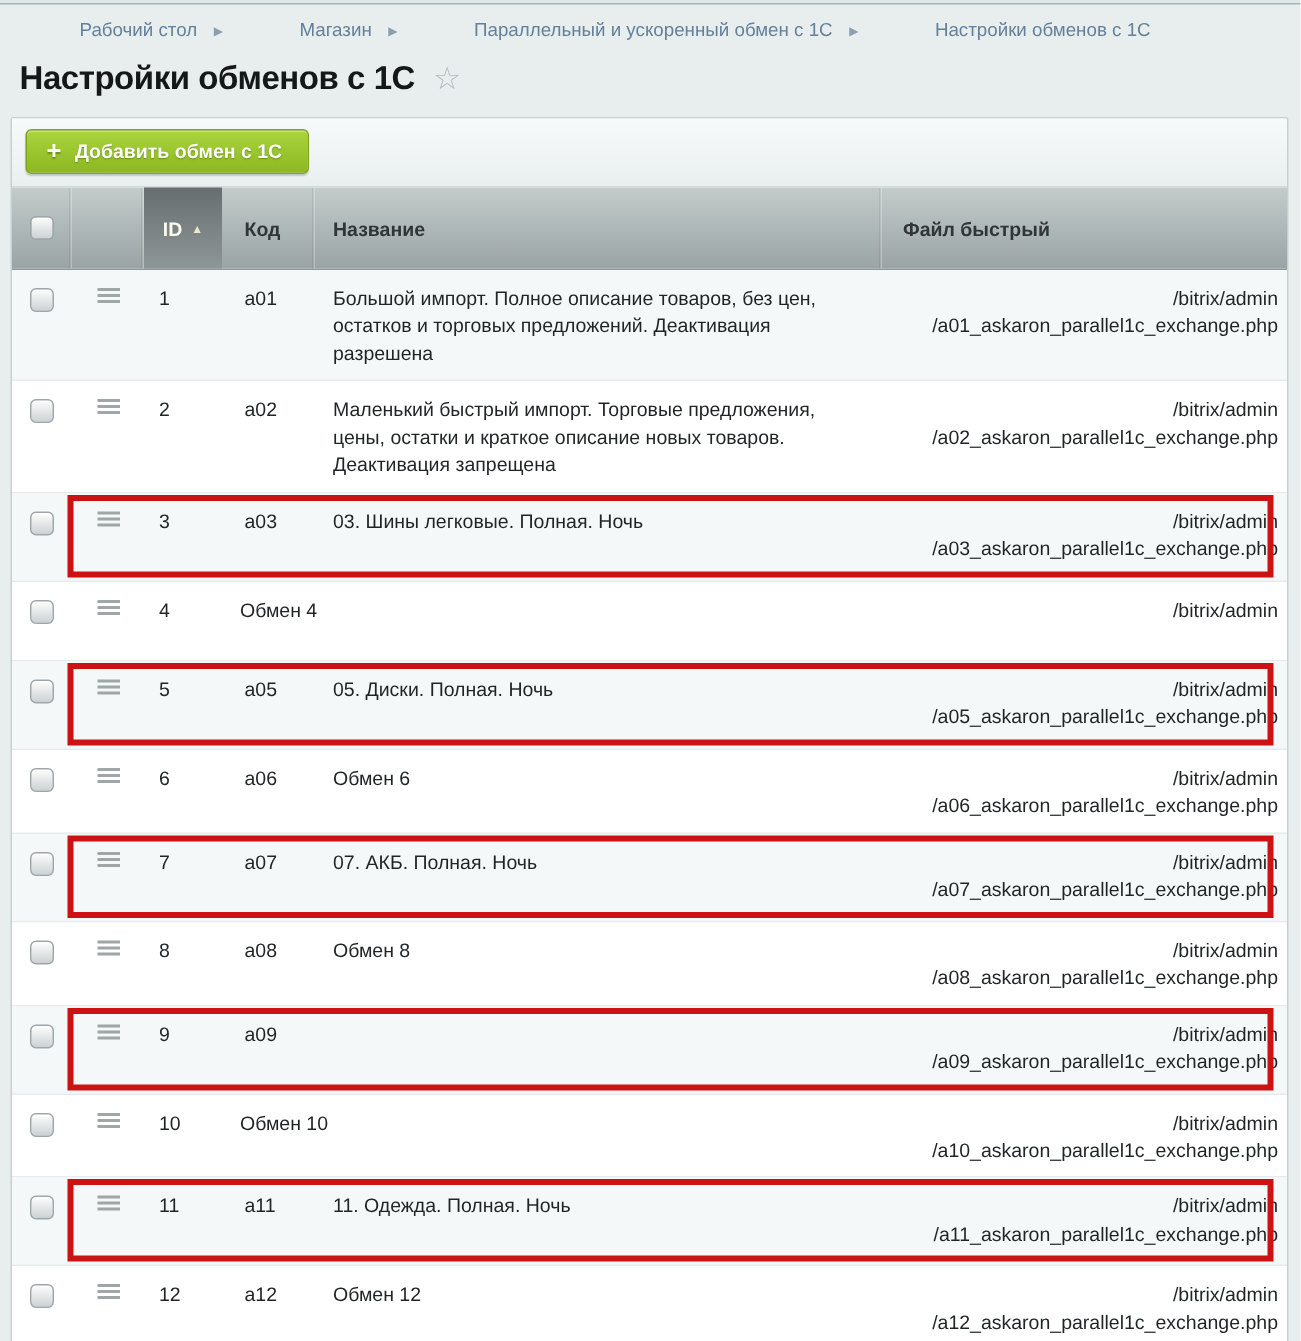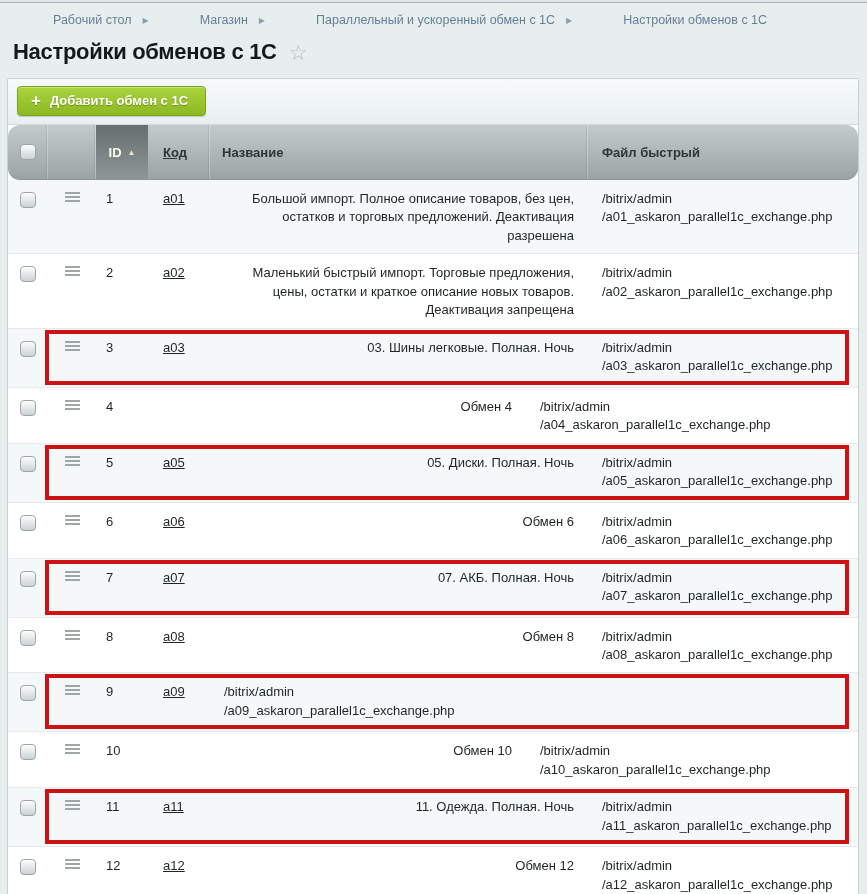--- a/index.html
+++ b/index.html
@@ -44,41 +44,40 @@
     text-shadow:0 1px 1px rgba(60,90,0,.5);
     cursor:pointer;
   }
   .btn-green .plus { font-size:17px; font-weight:bold; margin-right:9px; line-height:0.8; }
 
   
   .thead {
     display:flex; height:55px;
     background:linear-gradient(#c3cbcb,#9ba4a4);
     border-bottom:1px solid #8e9798;
-    border-radius:12px;
   }
   .th {
     display:flex; align-items:center;
     font-size:13px; font-weight:bold; color:#2e3637;
     border-right:1px solid rgba(255,255,255,.28);
     box-shadow:inset -1px 0 0 rgba(0,0,0,.07);
     cursor:pointer;
   }
   .th-id {
     justify-content:center;
     background:linear-gradient(#666e6f,#8e9798);
     color:#fbfbec; border-right:none; box-shadow:none;
   }
   .sort-arrow { font-size:8px; color:#ece7c5; margin-left:6px; }
 
   .c-check { width:40px; display:flex; justify-content:center; }
   .c-menu  { width:48px; display:flex; justify-content:center; }
   .c-id    { width:52px; padding-left:10px; }
-  .c-code  { width:62px; padding-left:15px;text-decoration:underline; }
-  .c-name  { width:378px; padding-left:12px; padding-right:14px;text-align:right; }
+  .c-code  { width:62px; padding-left:15px; }
+  .c-name  { width:378px; padding-left:12px; padding-right:14px; }
   .c-file  { flex:1; padding-left:14px; padding-right:6px; border-right:none !important; box-shadow:none !important; }
 
   .trow {
     display:flex; position:relative;
     border-bottom:1px solid #e8ebeb;
     background:#fff; min-height:53px;
     font-size:13px; line-height:1.42;
   }
   .trow.odd { background:#f5f8f8; }
   .trow.hl-row { min-height:59px; }
@@ -90,21 +89,21 @@
     border:1px solid #9da7aa; border-radius:4px;
     background:linear-gradient(#fdfdfd,#ccd2d4);
     box-shadow:inset 0 1px 0 #fff;
     cursor:pointer;
   }
   .menu-icon { display:inline-block; width:15px; height:11px; position:relative; cursor:pointer; }
   .menu-icon i {
     position:absolute; top:0; left:0; width:15px; height:2px;
     background:#9ea6a6; box-shadow:0 4px 0 #9ea6a6, 0 8px 0 #9ea6a6;
   }
-  .file-line { white-space:nowrap; }
+  .file-line { white-space:nowrap;text-align:right; }
 
   .hl-box {
     position:absolute; left:37px; right:9px; top:1px; bottom:2px;
     border:4px solid #cc1212; pointer-events:none; z-index:2;
   }
 </style>
 </head>
 <body>
 
 <div class="top-edge"></div>
@@ -198,21 +197,20 @@
         </div>
         <div class="cell c-menu">
           <span class="menu-icon">
             <i></i>
           </span>
         </div>
         <div class="cell c-id">4</div>
         <div class="cell c-name">Обмен 4</div>
         <div class="cell c-file">
           <div class="file-line">/bitrix/admin</div>
-          <div class="file-line">/a04_askaron_parallel1c_exchange.php</div>
         </div>
       </div>
       <div class="trow odd hl-row">
         <div class="cell c-check">
           <span class="checkbox"></span>
         </div>
         <div class="cell c-menu">
           <span class="menu-icon">
             <i></i>
           </span>

